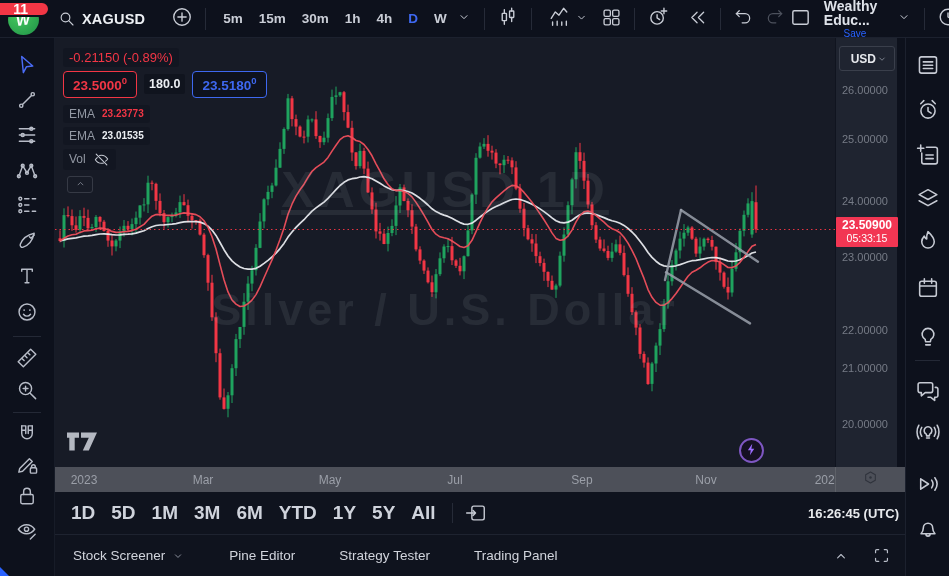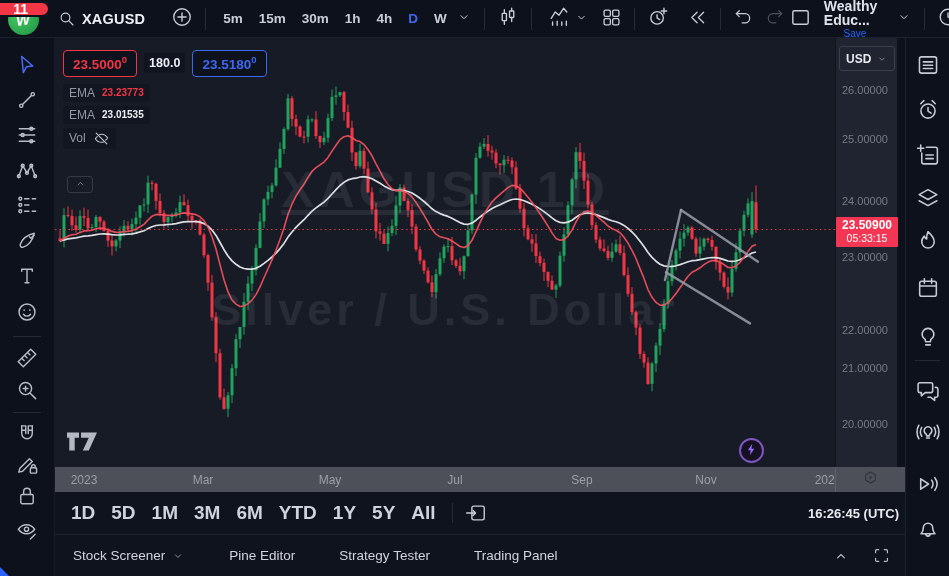--- a/index.html
+++ b/index.html
@@ -74,21 +74,21 @@
   .caret-btn { position:absolute; left:12px; top:138px; width:26px; height:17px; background:#171b26; border:1px solid #363a45;
                border-radius:3px; color:#868b98; display:flex; align-items:center; justify-content:center; cursor:pointer; z-index:3; }
 
   .tv-logo { position:absolute; left:11px; top:393px; z-index:2; color:#b4b8c1; }
   .lightning-btn { position:absolute; left:684px; top:400px; width:25px; height:25px; border-radius:50%; z-index:3;
                    background:#151022; border:2px solid #7e57c2; color:#9b6cff; display:flex; align-items:center; justify-content:center; cursor:pointer; }
 
   
   .price-axis { position:absolute; left:780px; top:0; width:62px; height:429px; background:#1f2430; border-left:1px solid #10141f; cursor:ns-resize; }
   .usd-box { position:absolute; left:3px; top:8px; width:56px; height:25px; border:1px solid #3a3f4b; border-radius:3px;
-             display:flex; align-items:center; justify-content:space-between; padding:0 6px; color:#e6e8ec; font-size:12px; font-weight:700; cursor:pointer; }
+             display:flex; align-items:center; justify-content:flex-end; padding:0 6px; color:#e6e8ec; font-size:12px; font-weight:700; cursor:pointer; }
   .usd-box .ch { color:#9aa0ab; display:flex; }
   .pa-tick { position:absolute; left:6px; font-size:11px; color:#767b86; }
   .pa-badge { position:absolute; left:0; width:62px; top:179px; background:#f23653; color:#fff; text-align:center;
               padding:2px 0 3px; z-index:2; border-radius:1px; }
   .pa-badge .p { font-size:12px; font-weight:700; line-height:13px; }
   .pa-badge .c { font-size:10.5px; line-height:12px; }
   .axis-gap { position:absolute; left:842px; top:0; width:8px; height:429px; background:#0d111c; }
 
   
   .time-axis { position:absolute; top:429px; left:0; width:850px; height:25px; background:#4d5059; display:flex; cursor:ew-resize; }
@@ -763,20 +763,21 @@
           <polyline points="5,203.0 9,200.3 13,198.0 17,196.8 21,196.3 25,194.4 29,192.9 33,192.6 37,192.2 41,190.8 45,190.1 49,190.4 53,191.7 57,193.4 61,194.4 65,194.3 69,193.6 73,193.4 77,192.6 81,191.2 85,188.7 89,186.4 93,182.0 97,178.2 101,176.6 105,176.4 109,177.2 113,177.4 117,177.4 121,177.1 125,175.8 129,174.9 133,175.2 137,175.9 141,176.6 145,178.7 149,182.7 153,189.3 157,198.7 161,211.0 165,226.6 169,241.8 173,253.9 177,262.0 181,266.1 185,268.5 189,268.0 193,265.6 197,262.1 201,256.6 205,248.9 209,239.7 213,230.7 217,221.9 221,212.2 225,201.5 229,189.9 233,176.3 237,166.2 241,158.1 245,151.8 249,146.2 253,139.4 257,133.3 261,129.6 265,126.9 269,124.1 273,119.4 277,113.1 281,107.2 285,101.6 289,98.7 293,97.8 297,99.5 301,102.5 305,103.6 309,106.5 313,111.5 317,117.8 321,125.8 325,133.1 329,140.8 333,146.5 337,150.9 341,152.6 345,152.3 349,153.4 353,155.4 357,158.9 361,164.4 365,170.5 369,177.1 373,184.2 377,191.5 381,196.2 385,198.8 389,199.8 393,200.7 397,203.0 401,205.6 405,208.5 409,209.5 413,207.7 417,202.3 421,193.6 425,184.7 429,176.4 433,169.7 437,163.9 441,159.9 445,156.4 449,152.8 453,149.6 457,147.4 461,147.8 465,150.2 469,154.4 473,159.3 477,164.2 481,169.9 485,175.7 489,181.8 493,188.2 497,194.9 501,200.4 505,202.2 509,201.6 513,198.0 517,192.1 521,183.9 525,177.4 529,173.8 533,173.0 537,174.5 541,177.4 545,180.8 549,184.2 553,188.0 557,190.7 561,192.3 565,194.7 569,199.2 573,205.1 577,212.4 581,220.5 585,230.6 589,240.4 593,251.6 597,259.3 601,264.4 605,267.2 609,267.1 613,264.6 617,260.6 621,255.5 625,249.7 629,243.9 633,238.2 637,234.3 641,232.3 645,229.8 649,226.7 653,224.1 657,222.5 661,222.7 665,223.9 669,226.6 673,229.5 677,229.6 681,228.0 685,224.3 689,219.3 693,213.6 697,208.3 701,206.5" fill="none" stroke="#ef4f5c" stroke-width="1.6" stroke-linejoin="round" opacity="0.95"></polyline>
           <g>
             <line x1="626" y1="172.0" x2="703" y2="223.7" stroke="#9aa0ab" stroke-width="2.4" stroke-linecap="round" opacity="0.85"></line>
             <line x1="611" y1="234.3" x2="695" y2="285.4" stroke="#9aa0ab" stroke-width="2.4" stroke-linecap="round" opacity="0.85"></line>
             <line x1="610" y1="242.0" x2="626" y2="172.0" stroke="#9aa0ab" stroke-width="2.4" stroke-linecap="round" opacity="0.85"></line>
           </g>
           <line x1="0" x2="780" y1="191.5" y2="191.5" stroke="#f23645" stroke-width="1" stroke-dasharray="1.5,3" opacity="0.95"></line>
         </svg>
 
       <div class="legend">
+        <div class="lg-row lg-change">-0.21150 (-0.89%)</div>
         <div class="lg-row lg-quote">
           <button class="qbox bid"><span>23.5000</span><sup>0</sup></button>
           <span class="spread">180.0</span>
           <button class="qbox ask"><span>23.5180</span><sup>0</sup></button>
         </div>
         <div class="lg-row lg-ema">
           <span class="lbl">EMA</span>
           <span class="val red">23.23773</span>
         </div>
         <div class="lg-row lg-ema">

